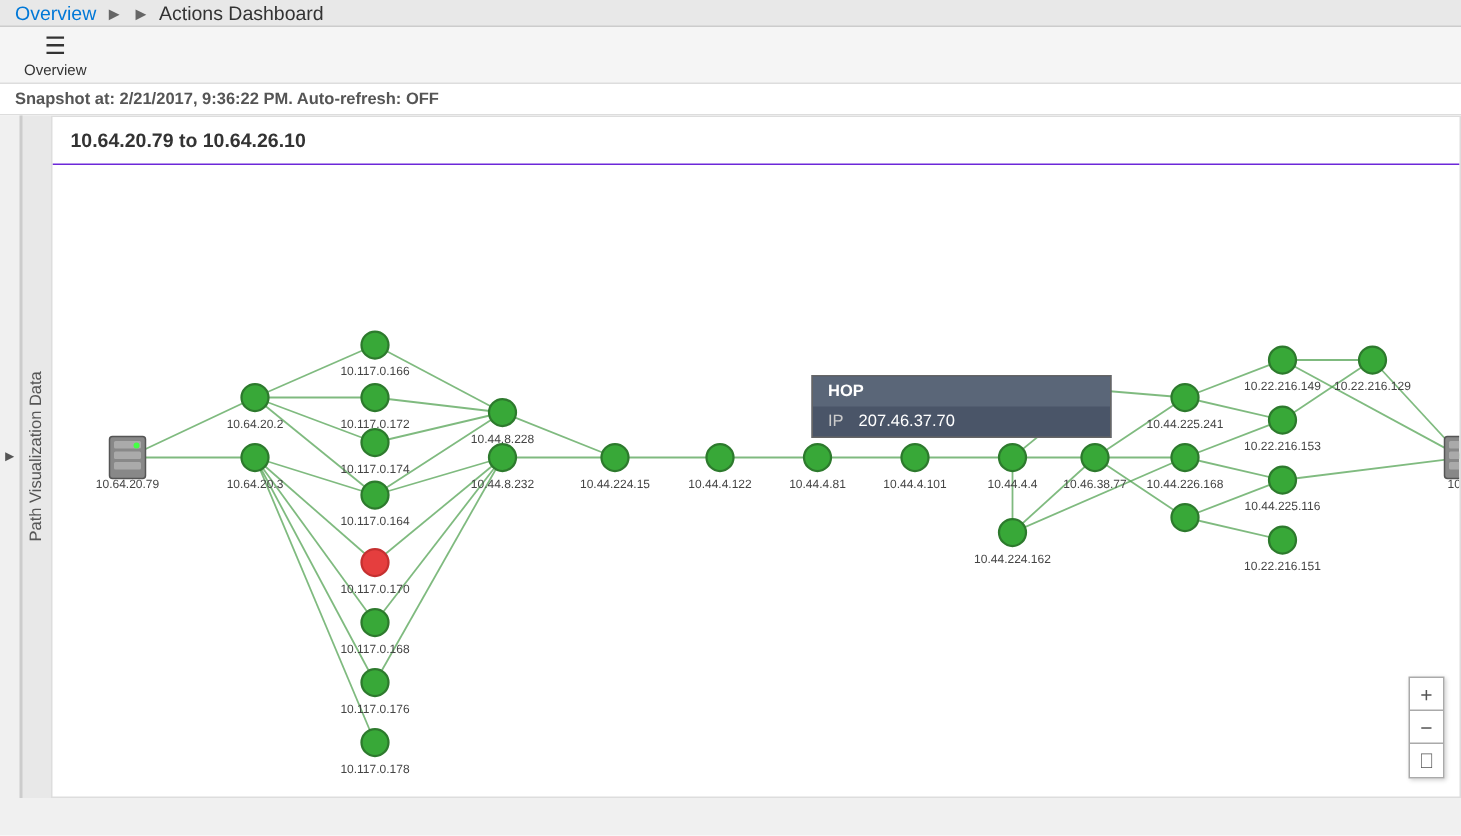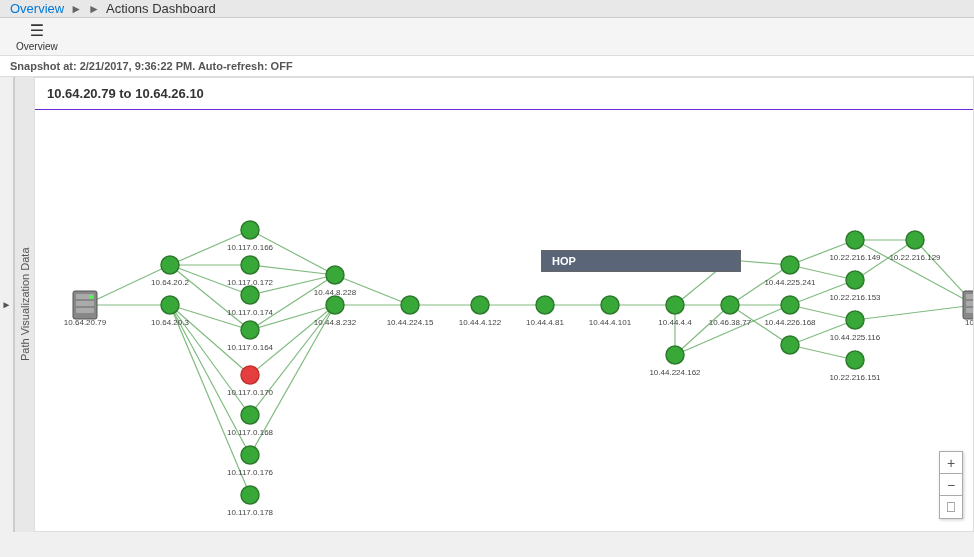--- a/index.html
+++ b/index.html
@@ -295,20 +295,24 @@
           <rect x="928" y="181" width="24" height="28" rx="2" fill="#888" stroke="#555" stroke-width="1"></rect>
           <rect x="931" y="184" width="18" height="5" rx="1" fill="#aaa"></rect>
           <rect x="931" y="191" width="18" height="5" rx="1" fill="#aaa"></rect>
           <rect x="931" y="198" width="18" height="5" rx="1" fill="#aaa"></rect>
           <circle cx="946" cy="187" r="2" fill="#4f4"></circle>
           <text x="940" y="215" text-anchor="middle" font-size="8" fill="#444" font-family="Arial,sans-serif">10.64</text>
         </svg>
 
       <div class="hop-tooltip" style="left:490px; top:140px;margin-left:16px;">
         <div class="hop-tooltip-header">HOP</div>
+        <div class="hop-tooltip-row">
+          <span class="hop-tooltip-key">IP</span>
+          <span class="hop-tooltip-val">207.46.37.70</span>
+        </div>
       </div>
 
       <div class="zoom-controls">
         <div class="zoom-btn">+</div>
         <div class="zoom-btn">−</div>
         <div class="zoom-btn">⎕</div>
       </div>
     </div>
   </div>
 </div>

